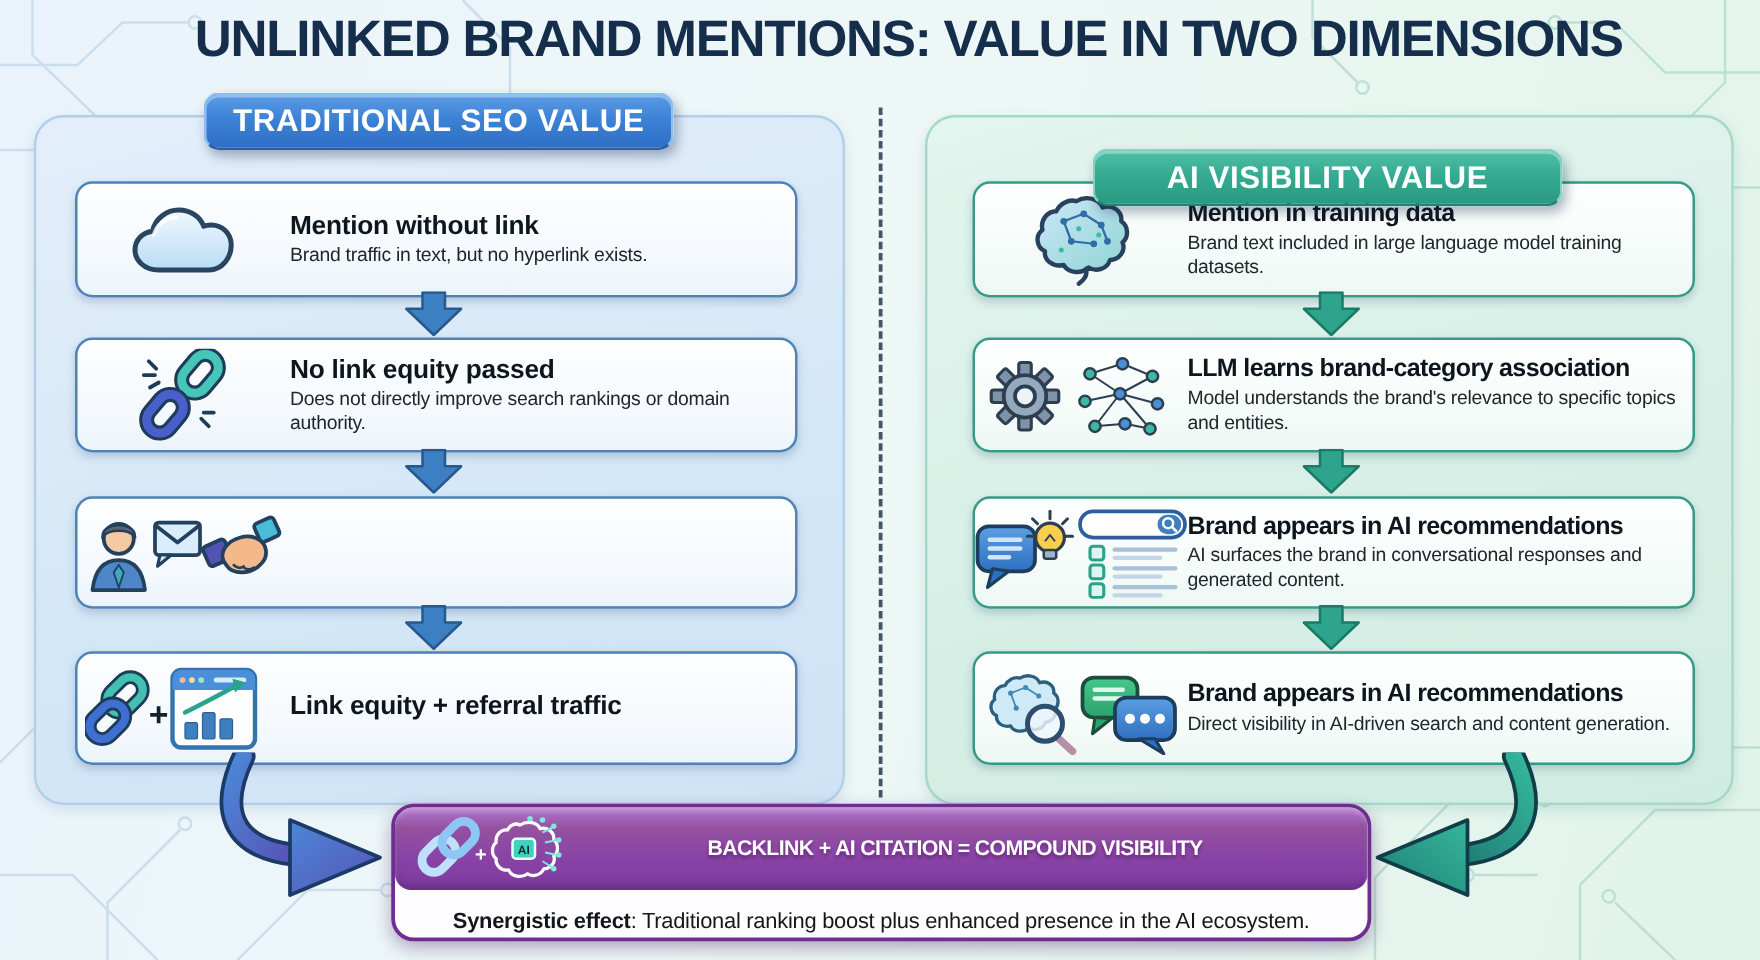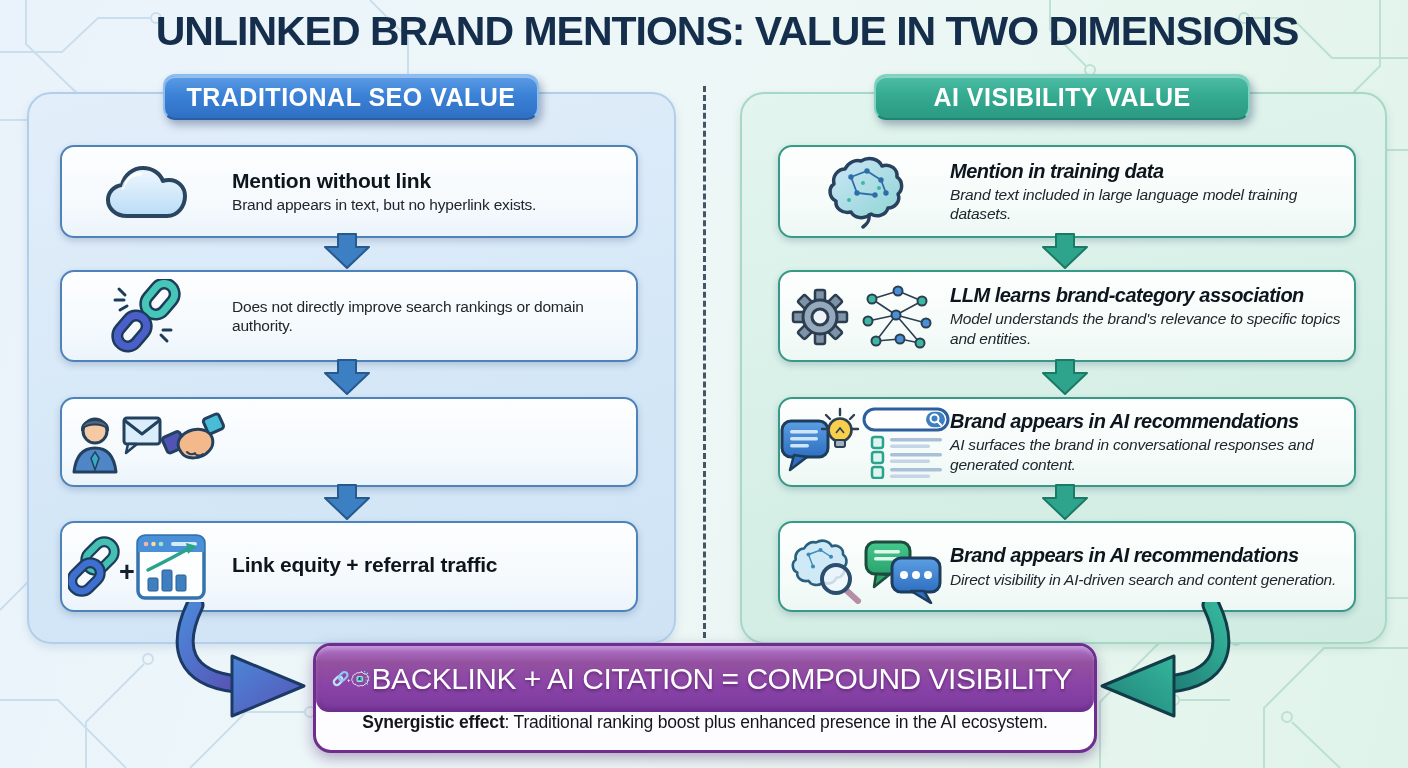--- a/index.html
+++ b/index.html
@@ -8,28 +8,28 @@
     background:linear-gradient(105deg,#eaf3fb 0%,#eef7f7 45%,#e7f6ef 75%,#dff3ea 100%);}
   .circuit-bg{position:absolute;left:0;top:0;z-index:0;}
   .main-title{position:absolute;top:8px;left:0;width:100%;text-align:center;
     font-size:41px;font-weight:800;color:#152e4c;letter-spacing:-1px;z-index:3;margin-left:23px;}
   .divider{position:absolute;left:703px;top:86px;height:552px;width:0;
     border-left:3px dashed #26384d;opacity:.85;z-index:1;}
   .panel{position:absolute;top:92px;width:645px;height:548px;border-radius:24px;z-index:1;}
   .panel.left-panel{left:27px;background:linear-gradient(165deg,#e3eefa 0%,#d4e7f7 60%,#cfe3f5 100%);
     border:2px solid #b2cfea;box-shadow:0 4px 10px rgba(70,110,160,.15);}
   .panel.right-panel{left:740px;width:643px;background:linear-gradient(165deg,#e2f5ee 0%,#d6efe6 60%,#d0ece2 100%);
-    border:2px solid #a6d7c7;box-shadow:0 4px 10px rgba(40,120,100,.15);font-style:italic;}
+    border:2px solid #a6d7c7;box-shadow:0 4px 10px rgba(40,120,100,.15);}
   .pill{position:absolute;top:74px;height:42px;border-radius:12px;display:flex;align-items:center;
     justify-content:center;color:#fff;font-size:25px;font-weight:bold;letter-spacing:.5px;z-index:4;
     box-shadow:3px 5px 9px rgba(20,40,80,.35), inset 0 2px 0 rgba(255,255,255,.35);}
   .pill.pill-left{left:163px;width:372px;border:2px solid #8abdf0;border-bottom-color:#2a5fa8;
     background:linear-gradient(180deg,#5d9ce6 0%,#3b82d6 45%,#2f6fc4 100%);}
   .pill.pill-right{left:874px;width:372px;border:2px solid #7fd4c0;border-bottom-color:#1f8571;
-    background:linear-gradient(180deg,#4fbfa6 0%,#35ab92 45%,#2b9a82 100%);}
+    background:linear-gradient(180deg,#4fbfa6 0%,#35ab92 45%,#2b9a82 100%);margin-top:45px;}
   .card{position:absolute;display:flex;align-items:center;border-radius:14px;
     background:linear-gradient(180deg,#fdfeff 0%,#f4f9fd 70%,#ebf4fb 100%);
     box-shadow:0 3px 7px rgba(40,70,110,.22);}
   .left-panel .card{left:31px;width:574px;border:2.5px solid #4d83b8;}
   .right-panel .card{left:36px;width:574px;border:2.5px solid #379a87;
     background:linear-gradient(180deg,#fdfffe 0%,#f4fbf8 70%,#edf7f3 100%);}
   .c1{top:51px;height:89px}.c2{top:176px;height:88px}.c3{top:303px;height:86px}.c4{top:427px;height:87px}
   .icon-zone{flex:0 0 170px;display:flex;align-items:center;justify-content:center;}
   .text-zone{flex:1;padding-right:8px;}
   .card-title{font-size:21px;font-weight:bold;color:#0d151d;letter-spacing:-.2px;line-height:1.12;margin:0 0 3px;}
@@ -40,23 +40,23 @@
   .right-panel .flow-arrow{left:300px;}
   .fa1{top:139px}.fa2{top:265px}.fa3{top:390px}
   .curve-left{position:absolute;left:138px;top:602px;z-index:2;}
   .curve-right{position:absolute;left:1093px;top:602px;z-index:2;}
   .banner{position:absolute;left:313px;top:643px;width:784px;height:110px;border-radius:18px;
     border:3px solid #6f2d90;background:#fdfdff;box-shadow:0 5px 14px rgba(60,20,90,.35);
     overflow:hidden;z-index:4;box-sizing:border-box;}
   .banner-top{height:66px;display:flex;align-items:center;padding:0 16px;border-radius:13px;
     background:linear-gradient(180deg,#b277cf 0%,#94519f 25%,#8a43a6 60%,#7b3a9e 100%);
     box-shadow:inset 0 3px 4px rgba(255,255,255,.28), inset 0 -3px 5px rgba(60,10,80,.3);}
-  .banner-title{flex:1;text-align:center;color:#fff;font-size:30px;font-weight:400;letter-spacing:-.5px;
+  .banner-title{flex:1;text-align:center;color:#fff;font-size:17px;font-weight:700;letter-spacing:-.5px;
     text-shadow:0 2px 3px rgba(40,0,60,.4);padding-right:6px;white-space:nowrap;}
-  .banner-strip{height:48px;display:flex;align-items:flex-start;justify-content:center;
+  .banner-strip{height:48px;display:flex;align-items:center;justify-content:center;
     font-size:17.5px;color:#15161a;letter-spacing:-.2px;}
   .banner-strip .b-label{font-weight:bold;}
 </style>
 </head>
 <body>
 
 <div class="stage">
 
   <svg class="circuit-bg" width="1408" height="768" viewBox="0 0 1408 768">
     <g fill="none" stroke="#c3d9ea" stroke-width="2" opacity="0.8">
@@ -114,21 +114,21 @@
             <stop offset="0" stop-color="#f0f8ff"></stop>
                 <stop offset="1" stop-color="#b9dcf6"></stop>
               </linearGradient>
             </defs>
           <path d="M28 56 C16 56 9 48 9 40 C9 32 15 26 23 25 C25 15 34 8 44 8 C53 8 61 13 64 21 C66 20 68 20 70 20 C79 20 86 27 86 36 C86 46 79 56 68 56 Z" fill="url(#gcl)" stroke="#2a4560" stroke-width="4" stroke-linejoin="round"></path>
           <path d="M24 28 C26 20 33 14 42 14" fill="none" stroke="#ffffff" stroke-width="3" stroke-linecap="round" opacity=".8"></path>
         </svg>
       </div>
       <div class="text-zone">
         <p class="card-title">Mention without link</p>
-        <p class="card-desc">Brand appears in text, but no hyperlink exists.</p>
+        <p class="card-desc">Brand traffic in text, but no hyperlink exists.</p>
       </div>
     </div>
 
     <svg class="flow-arrow fa1" viewBox="0 0 46 36">
       <path d="M14 1 H32 V14 H45 L23 35 L1 14 H14 Z" fill="#3c7fc2" stroke="#27598c" stroke-width="2" stroke-linejoin="round"></path>
       </svg>
 
     <div class="card c2">
       <div class="icon-zone">
         <svg width="84" height="74" viewBox="0 0 84 74">
@@ -141,20 +141,21 @@
               <path d="M14 10 L20 16"></path>
                 <path d="M10 21 L19 21"></path>
                 <path d="M15 31 L22 27"></path>
               <path d="M62 62 L56 56"></path>
                 <path d="M66 51 L58 51"></path>
             </g>
           </g>
         </svg>
       </div>
       <div class="text-zone">
+        <p class="card-title">No link equity passed</p>
         <p class="card-desc">Does not directly improve search rankings or domain authority.</p>
       </div>
     </div>
 
     <svg class="flow-arrow fa2" viewBox="0 0 46 36">
       <path d="M14 1 H32 V14 H45 L23 35 L1 14 H14 Z" fill="#3c7fc2" stroke="#27598c" stroke-width="2" stroke-linejoin="round"></path>
       </svg>
 
     <div class="card c3">
       <div class="icon-zone">

